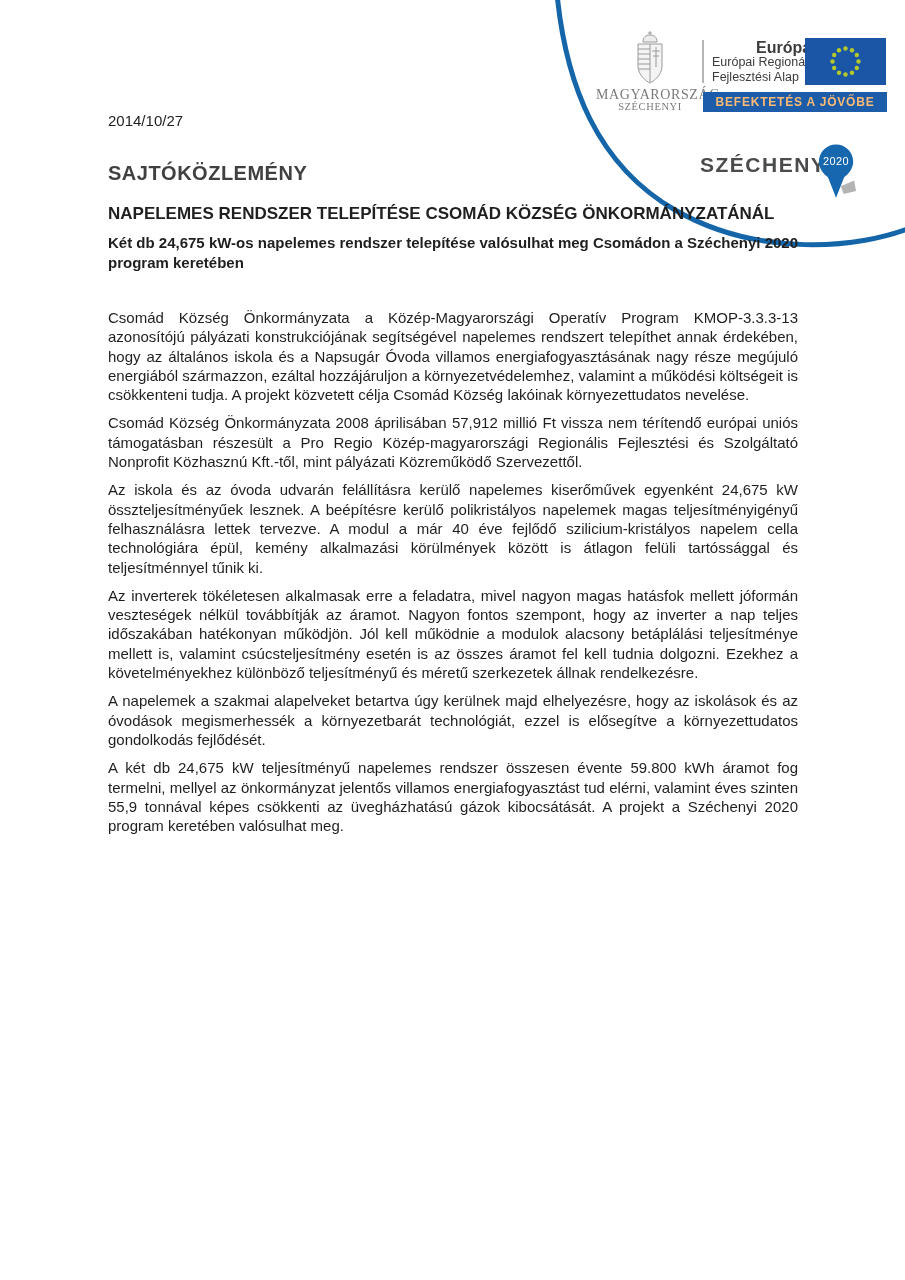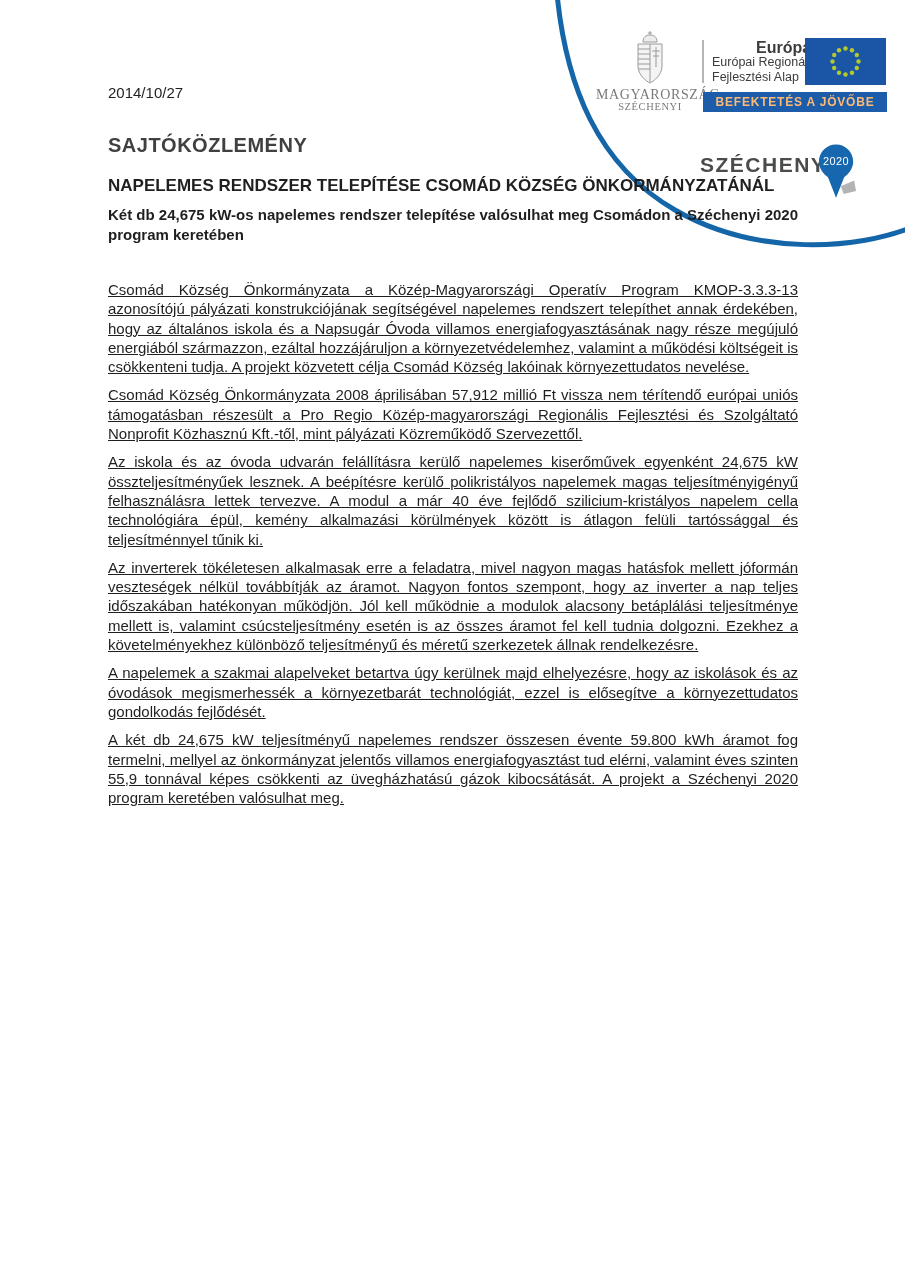--- a/index.html
+++ b/index.html
@@ -40,29 +40,29 @@
 
   
   .sz-wordmark {
     position: absolute; left: 700px; top: 153px;
     font-size: 21px; font-weight: bold; color: #4a4b4d; letter-spacing: 1.5px;
   }
   .pin-svg { position: absolute; left: 817px; top: 142px; }
 
   
   .content { position: absolute; left: 108px; top: 0; width: 690px; }
-  .date { margin-top: 84px; font-size: 15px; }
+  .date { margin-top: 112px; font-size: 15px; }
   .org { margin-top: 10px; font-size: 15px; font-weight: bold; }
   .title {
     margin: 28px 0 0 0; font-size: 20px; font-weight: bold;
     color: #404040; letter-spacing: 0.5px; line-height: 33px;
   }
   .subtitle { margin: 14px 0 0 0; font-size: 17px; font-weight: bold; line-height: 19px; }
   .lead { margin: 10px 0 0 0; font-size: 15px; font-weight: bold; line-height: 19.5px; text-align: justify; }
-  p.body { margin: 0 0 9px 0; font-size: 15px; line-height: 19.3px; text-align: justify; text-decoration: underline; }
+  p.body { margin: 0 0 9px 0; font-size: 15px; line-height: 19.3px; text-align: justify; }
   p.body.first { margin-top: 36px; }
 </style>
 </head>
 <body>
 
 <div class="page">
 
   <svg class="arc-svg" width="905" height="262" viewBox="0 0 905 262" aria-hidden="true">
     <path d="M557,-6 C566,85 597,165 675,210 C757,257 858,250 915,226" fill="none" stroke="#1565a9" stroke-width="5" stroke-linecap="round"></path>
   </svg>

